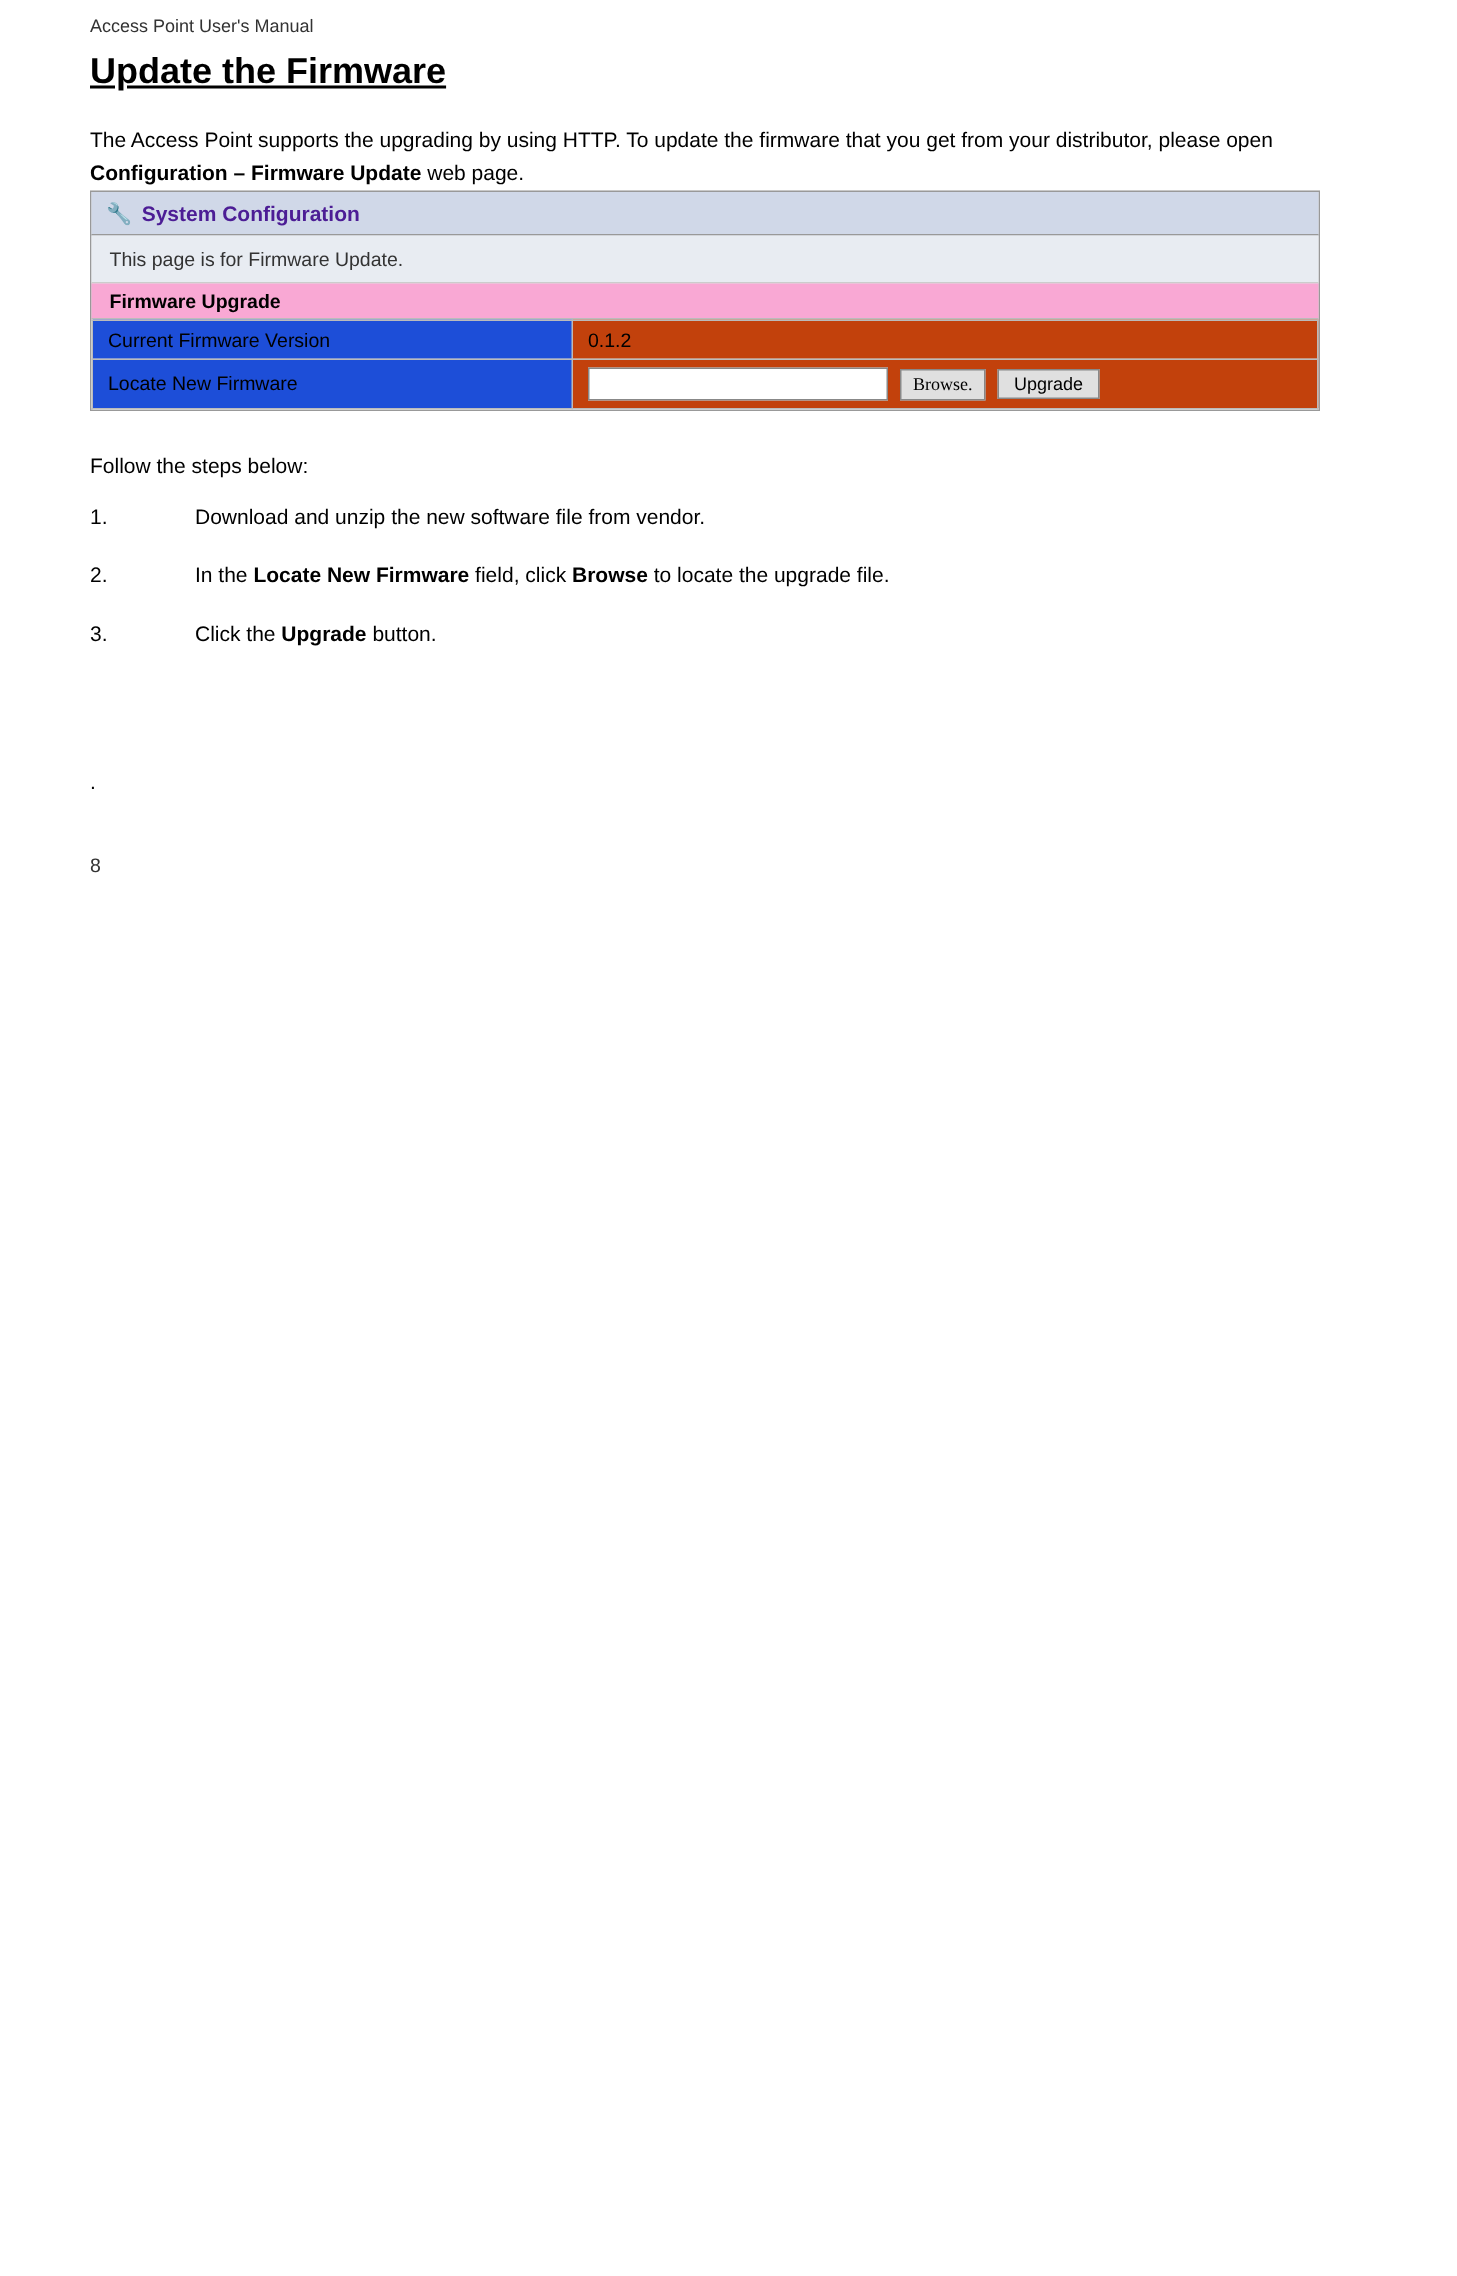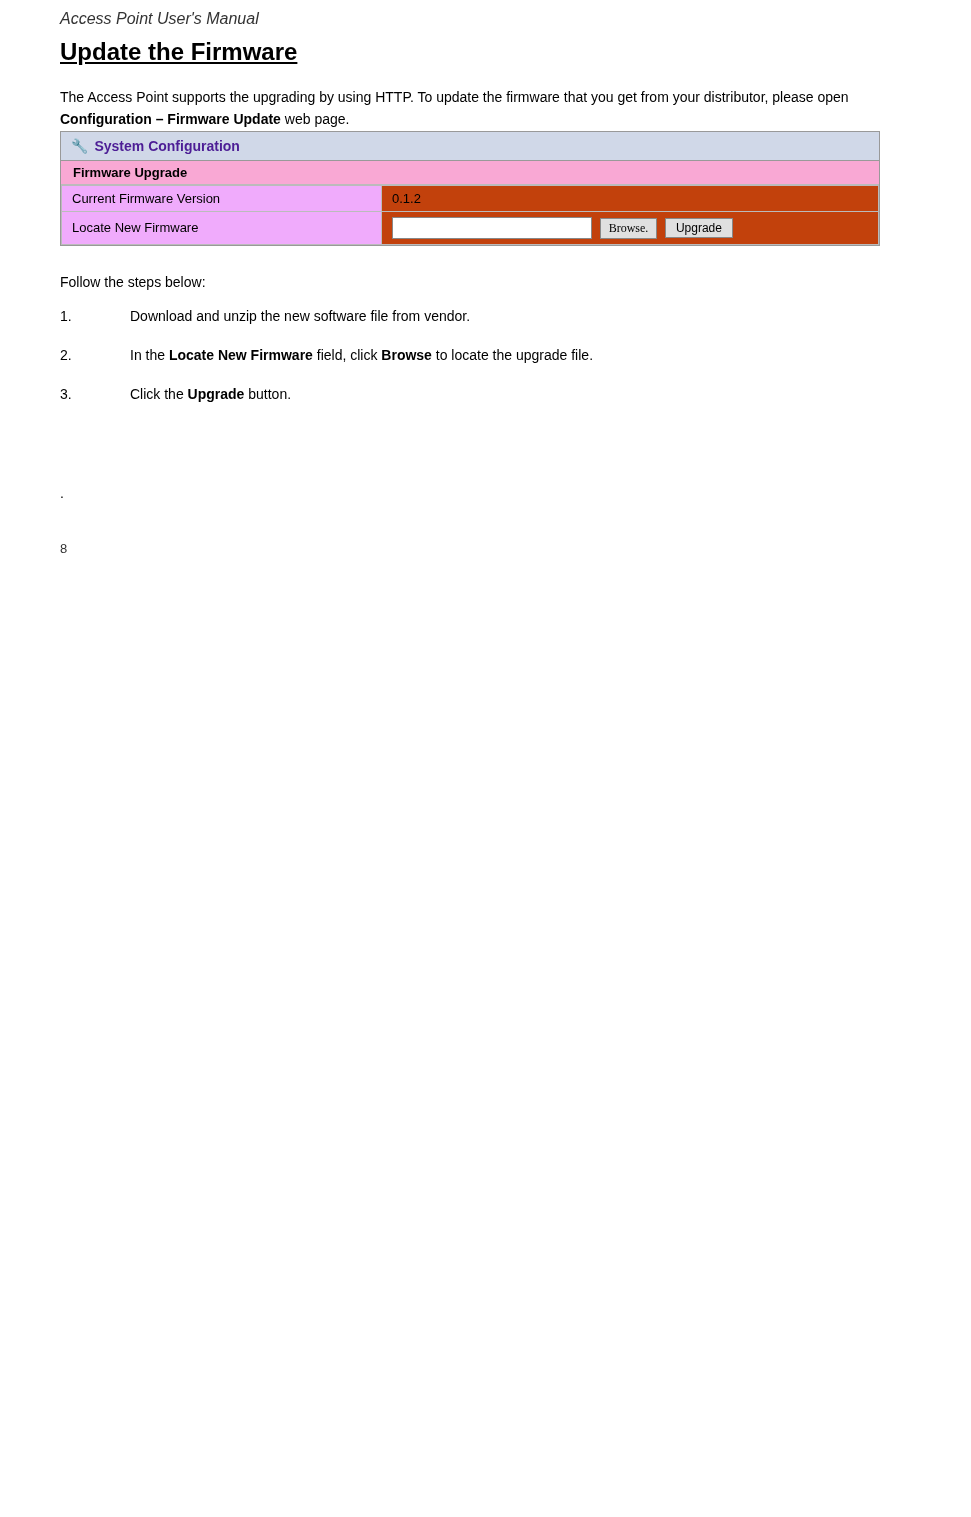--- a/index.html
+++ b/index.html
@@ -12,23 +12,22 @@
       font-family: Arial, Helvetica, sans-serif;
       font-size: 14px;
       background: #ffffff;
       color: #000000;
       width: 971px;
       min-height: 1517px;
       padding: 10px 60px 40px 60px;
     }
 
     .manual-title {
-      font-size: 16px;
+      font-size: 12px;
       color: #333;
-      font-style: italic;
       border-bottom: none;
     }
 
     .page-heading {
       font-size: 24px;
       font-weight: bold;
       text-decoration: underline;
       margin-bottom: 20px;
       margin-top: 10px;
     }
@@ -94,21 +93,21 @@
 
     .ui-table td {
       border: 1px solid #bbb;
       padding: 5px 10px;
       font-size: 13px;
       vertical-align: middle;
     }
 
     .ui-table .label-cell {
       width: 320px;
-      background: #f0abfc;
+      background: #1d4ed8;
     }
 
     .ui-table .value-cell {
       background: #c2410c;
     }
 
     .firmware-file-input {
       border: 1px solid #888;
       padding: 2px 4px;
       width: 200px;
@@ -192,20 +191,21 @@
   <span>The Access Point supports the upgrading by using HTTP.    To update the firmware that you get from your distributor, please open </span><strong>Configuration – Firmware Update</strong><span> web page.</span>
 </p>
 
 <div class="ui-screenshot">
 
   <div class="ui-header">
     <span class="wrench-icon">🔧</span>
     <span class="ui-title">System Configuration</span>
   </div>
 
+  <div class="ui-desc">This page is for Firmware Update.</div>
 
   <div class="ui-section-label">Firmware Upgrade</div>
 
   <table class="ui-table">
     <tbody>
 
       <tr>
         <td class="label-cell">Current Firmware Version</td>
         <td class="value-cell">0.1.2</td>
       </tr>

